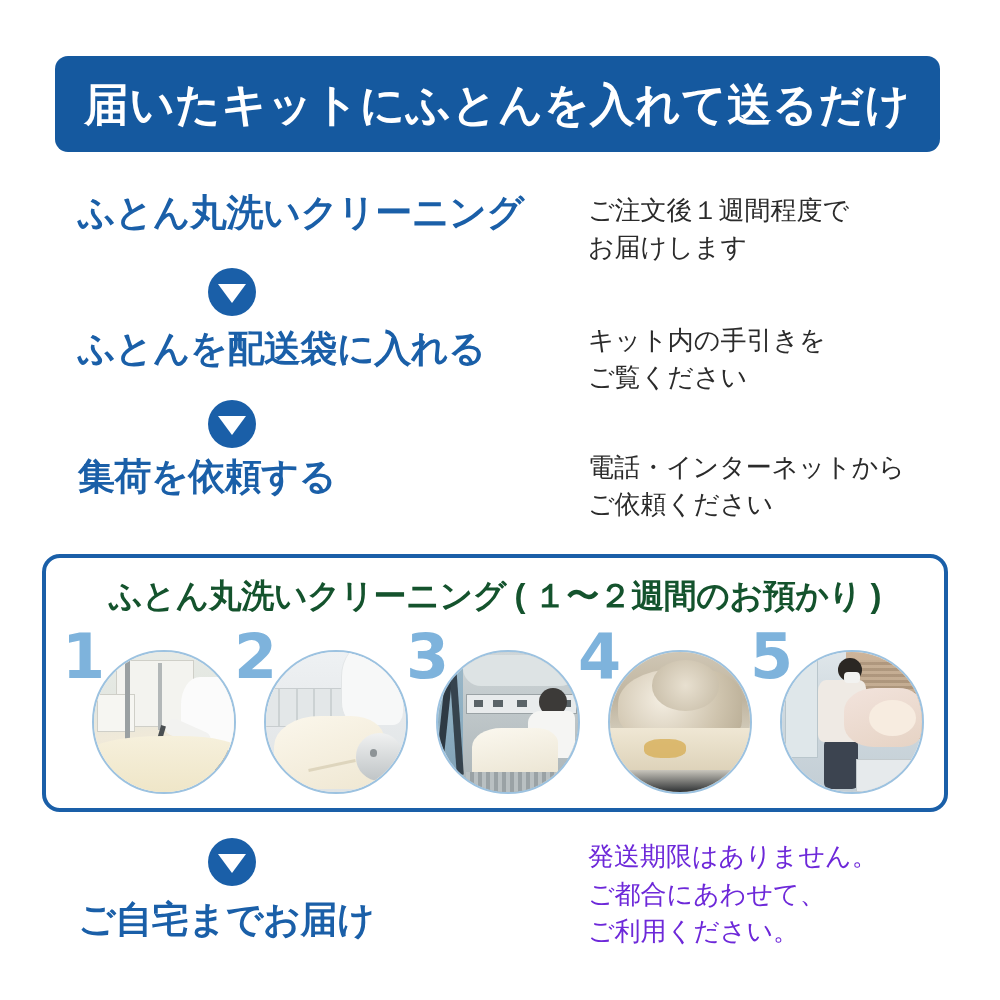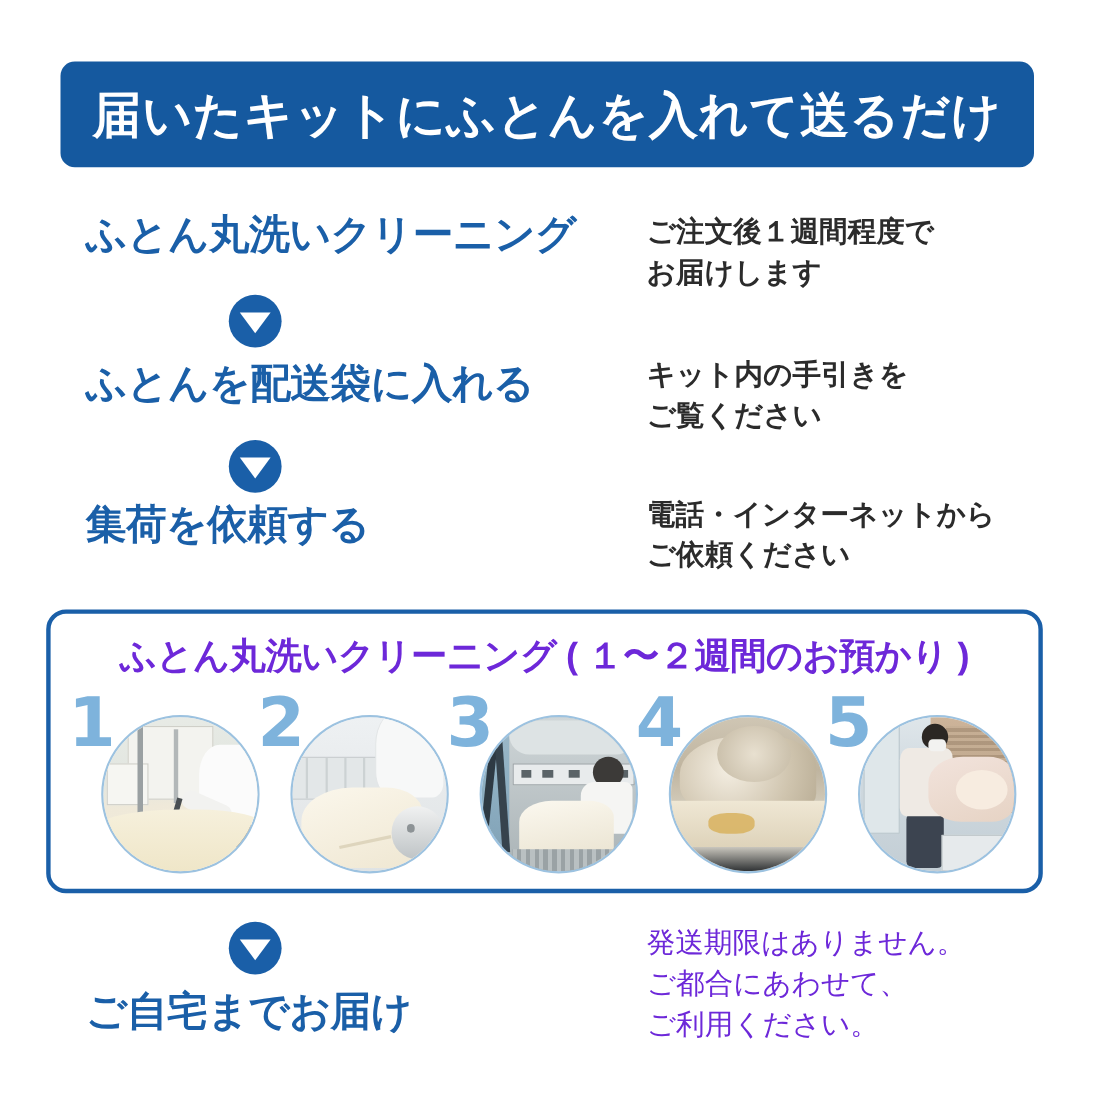--- a/index.html
+++ b/index.html
@@ -63,21 +63,20 @@
     letter-spacing: -0.5px;
   }
   .step-note {
     position: absolute;
     left: 588px;
     color: #2b2b2b;
     font-size: 26px;
     line-height: 1.42;
     white-space: nowrap;
     letter-spacing: 0px;
-    font-weight: bold;
   }
   .step-note div { display: block; }
 
   
   .arrow-circle {
     position: absolute;
     width: 48px;
     height: 48px;
     border-radius: 50%;
     background: #1a5fa8;
@@ -104,21 +103,21 @@
     border: 4px solid #1a5fa8;
     border-radius: 18px;
     box-sizing: border-box;
     background: #ffffff;
   }
   .clean-title {
     position: absolute;
     left: 50%;
     transform: translateX(-50%);
     top: 16px;
-    color: #6d28d9;
+    color: #14532d;
     font-size: 33px;
     font-weight: bold;
     white-space: nowrap;
     letter-spacing: -0.5px;
   }
 
   .photo-strip {
     position: absolute;
     left: 0;
     top: 74px;

